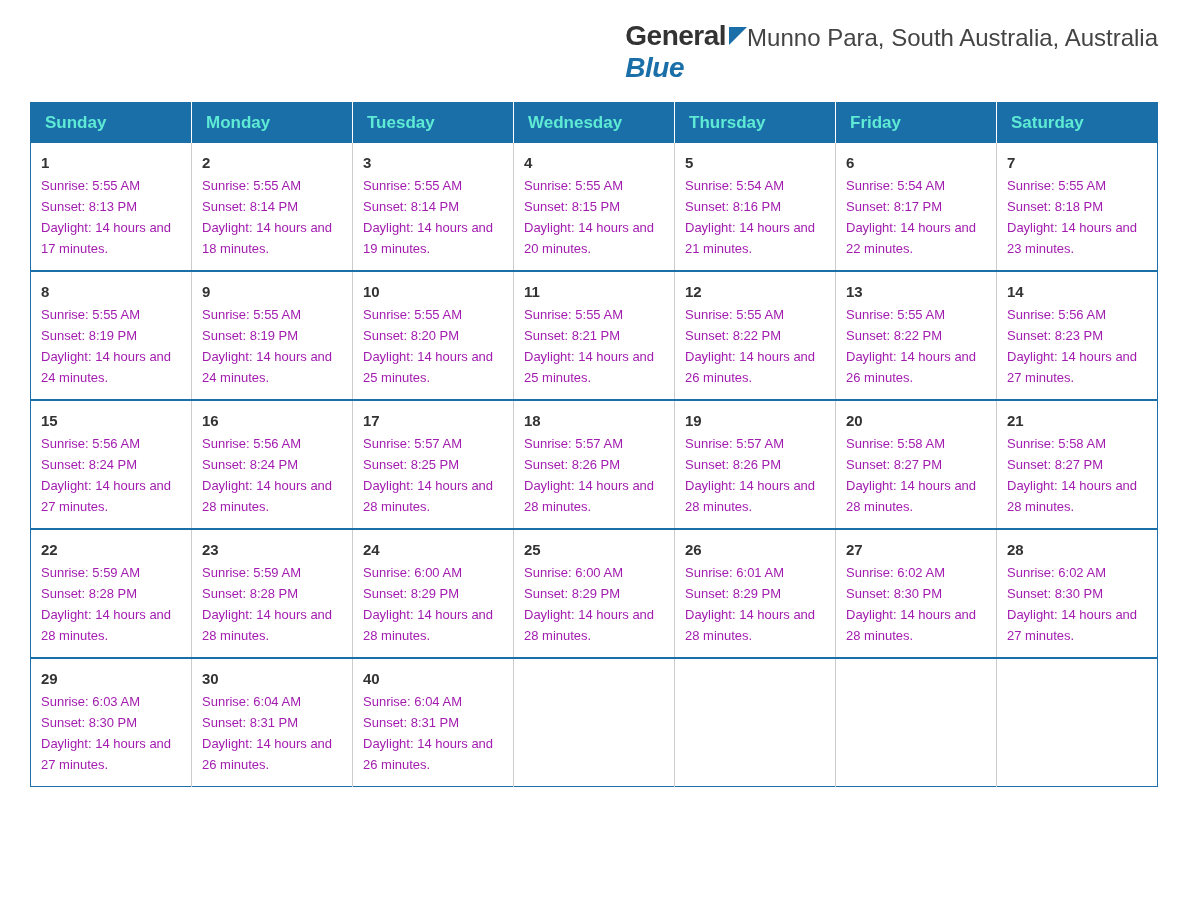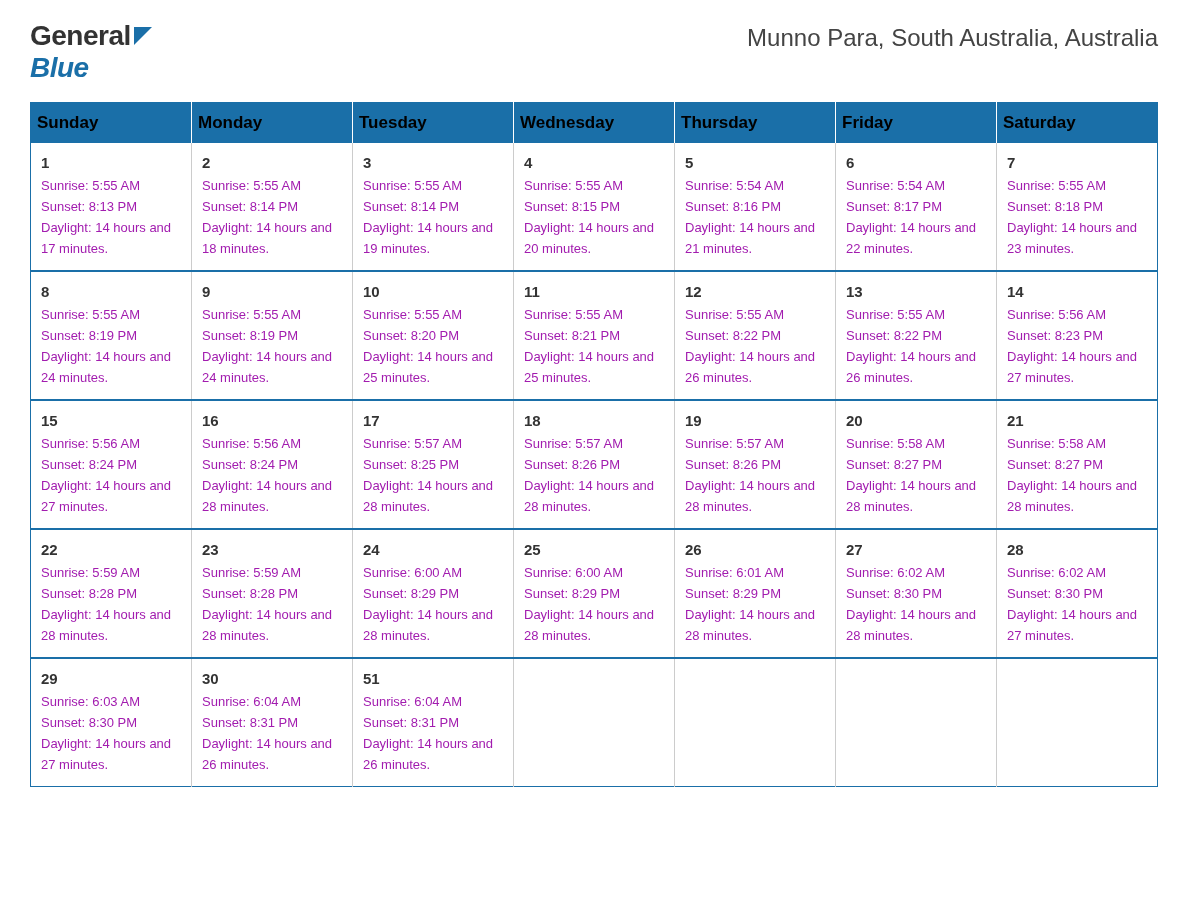--- a/index.html
+++ b/index.html
@@ -8,21 +8,21 @@
       background: #fff;
       color: #333;
       width: 1188px;
       min-height: 918px;
     }
     .page {
       padding: 20px 30px 30px 30px;
     }
     .header {
       display: flex;
-      justify-content: space-between;
+      justify-content: flex-end;
       align-items: flex-start;
       margin-bottom: 18px;
     }
     .title-section {
       text-align: right;
     }
     .calendar-title {
       font-size: 52px;
       font-weight: normal;
       color: #222;
@@ -33,24 +33,24 @@
       color: #444;
       margin-top: 4px;
     }
     .calendar-table {
       width: 100%;
       border-collapse: collapse;
       border: 1.5px solid #1a6fa8;
     }
     .calendar-table thead tr th {
       background-color: #1a6fa8;
-      color: #000000;
+      color: #5eead4;
       font-size: 17px;
       font-weight: bold;
-      padding: 10px 6px;
+      padding: 10px 14px;
       text-align: left;
       border-right: 1.5px solid #fff;
     }
     .calendar-table thead tr th:last-child {
       border-right: none;
       margin-left: 24px;
     }
     .calendar-table tbody tr td {
       vertical-align: top;
       padding: 8px 10px 10px 10px;
@@ -269,21 +269,21 @@
         <tr>
           <td>
           <span class="day-number">29</span>
           <span class="day-info">Sunrise: 6:03 AM<br>Sunset: 8:30 PM<br>Daylight: 14 hours and 27 minutes.</span>
         </td>
           <td>
           <span class="day-number">30</span>
           <span class="day-info">Sunrise: 6:04 AM<br>Sunset: 8:31 PM<br>Daylight: 14 hours and 26 minutes.</span>
         </td>
           <td>
-          <span class="day-number">51</span>
+          <span class="day-number">40</span>
           <span class="day-info">Sunrise: 6:04 AM<br>Sunset: 8:31 PM<br>Daylight: 14 hours and 26 minutes.</span>
         </td>
           <td class="empty-cell"></td>
           <td class="empty-cell"></td>
           <td class="empty-cell"></td>
           <td class="empty-cell"></td>
         </tr>
       </tbody>
   </table>
 </div>

